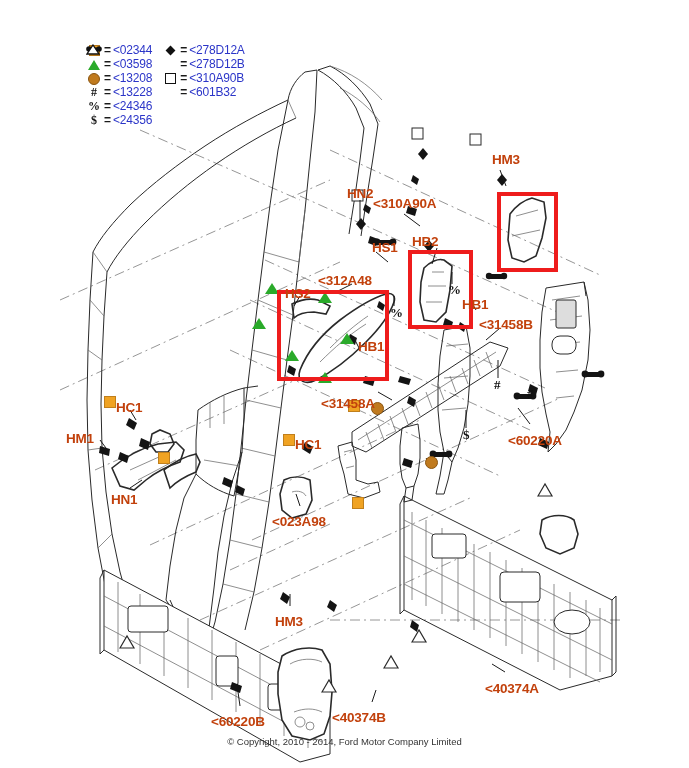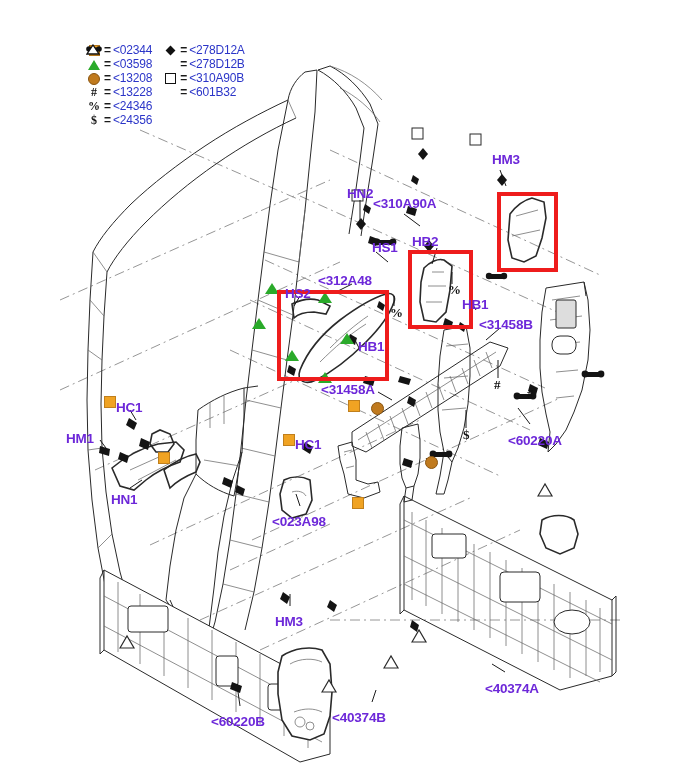--- a/index.html
+++ b/index.html
@@ -15,21 +15,21 @@
   .legend-code{color:#2b35c8;font-size:12px;font-weight:normal;letter-spacing:-.2px;}
   .legend-char{color:#111;font-size:12px;font-weight:bold;font-family:"Liberation Serif",serif;}
 
   .sq-orange{width:9px;height:9px;background:#f0a323;border:1px solid #b4761a;}
   .tri-green{width:0;height:0;border-left:6px solid transparent;border-right:6px solid transparent;border-bottom:10px solid #2aaa2a;}
   .circ-brown{width:10px;height:10px;border-radius:50%;background:#c07a1e;border:1px solid #8a5511;}
   .dia-blk{width:7px;height:7px;background:#111;transform:rotate(45deg);}
   .sq-open{width:9px;height:9px;border:1.4px solid #111;background:#fff;}
 
   
-  .lbl{position:absolute;color:#6d28d9;font-size:13.5px;font-weight:bold;white-space:nowrap;letter-spacing:-.2px;}
+  .lbl{position:absolute;color:#c2410c;font-size:13.5px;font-weight:bold;white-space:nowrap;letter-spacing:-.2px;}
 
   
   .mk{position:absolute;}
   .mk-sq{width:10px;height:10px;background:#f0a323;border:1px solid #c07f1c;}
   .mk-tri{width:0;height:0;border-left:7px solid transparent;border-right:7px solid transparent;border-bottom:11px solid #2aaa2a;}
   .mk-cir{width:11px;height:11px;border-radius:50%;background:#c07a1e;border:1px solid #8a5511;}
   .mk-txt{color:#111;font-size:13px;font-weight:bold;font-family:"Liberation Serif",serif;}
 
   
   .redbox{position:absolute;border:4px solid #ee1c1c;box-sizing:border-box;background:transparent;}
@@ -509,27 +509,28 @@
   <div class="lbl" style="left:492px;top:152px">HM3</div>
   <div class="lbl" style="left:347px;top:186px">HN2</div>
   <div class="lbl" style="left:373px;top:196px">&lt;310A90A</div>
   <div class="lbl" style="left:372px;top:240px">HS1</div>
   <div class="lbl" style="left:412px;top:234px">HB2</div>
   <div class="lbl" style="left:318px;top:273px">&lt;312A48</div>
   <div class="lbl" style="left:285px;top:286px">HS2</div>
   <div class="lbl" style="left:358px;top:339px">HB1</div>
   <div class="lbl" style="left:462px;top:297px">HB1</div>
   <div class="lbl" style="left:479px;top:317px">&lt;31458B</div>
-  <div class="lbl" style="left:321px;top:382px">&lt;31458A</div>
+  <div class="lbl" style="left:321px;top:396px">&lt;31458A</div>
   <div class="lbl" style="left:116px;top:400px">HC1</div>
   <div class="lbl" style="left:66px;top:431px">HM1</div>
   <div class="lbl" style="left:111px;top:492px">HN1</div>
   <div class="lbl" style="left:295px;top:437px">HC1</div>
   <div class="lbl" style="left:272px;top:514px">&lt;023A98</div>
   <div class="lbl" style="left:508px;top:433px">&lt;60220A</div>
   <div class="lbl" style="left:275px;top:614px">HM3</div>
   <div class="lbl" style="left:485px;top:681px">&lt;40374A</div>
   <div class="lbl" style="left:211px;top:714px">&lt;60220B</div>
   <div class="lbl" style="left:332px;top:710px">&lt;40374B</div>
 
 
+  <div id="copyright">© Copyright, 2010 - 2014, Ford Motor Company Limited</div>
 
 </div>
 
 </body></html>

